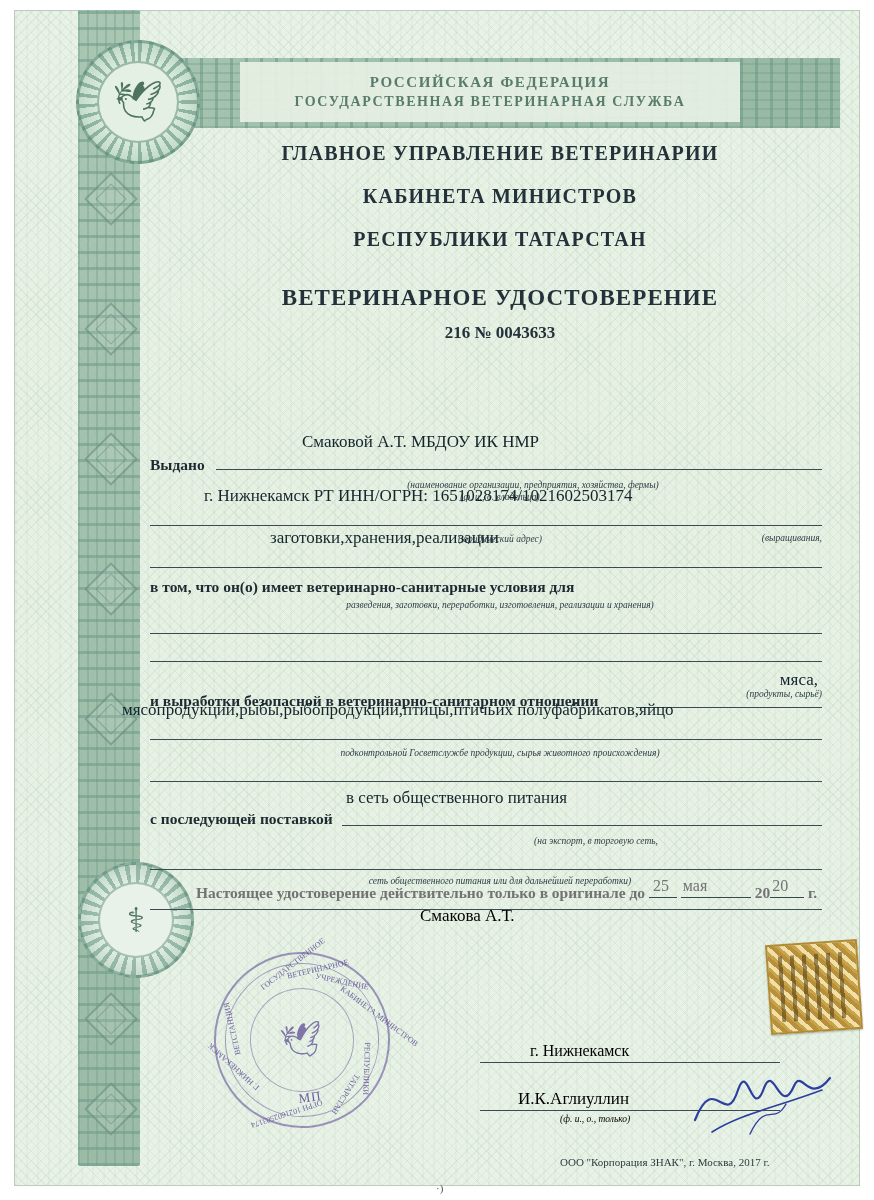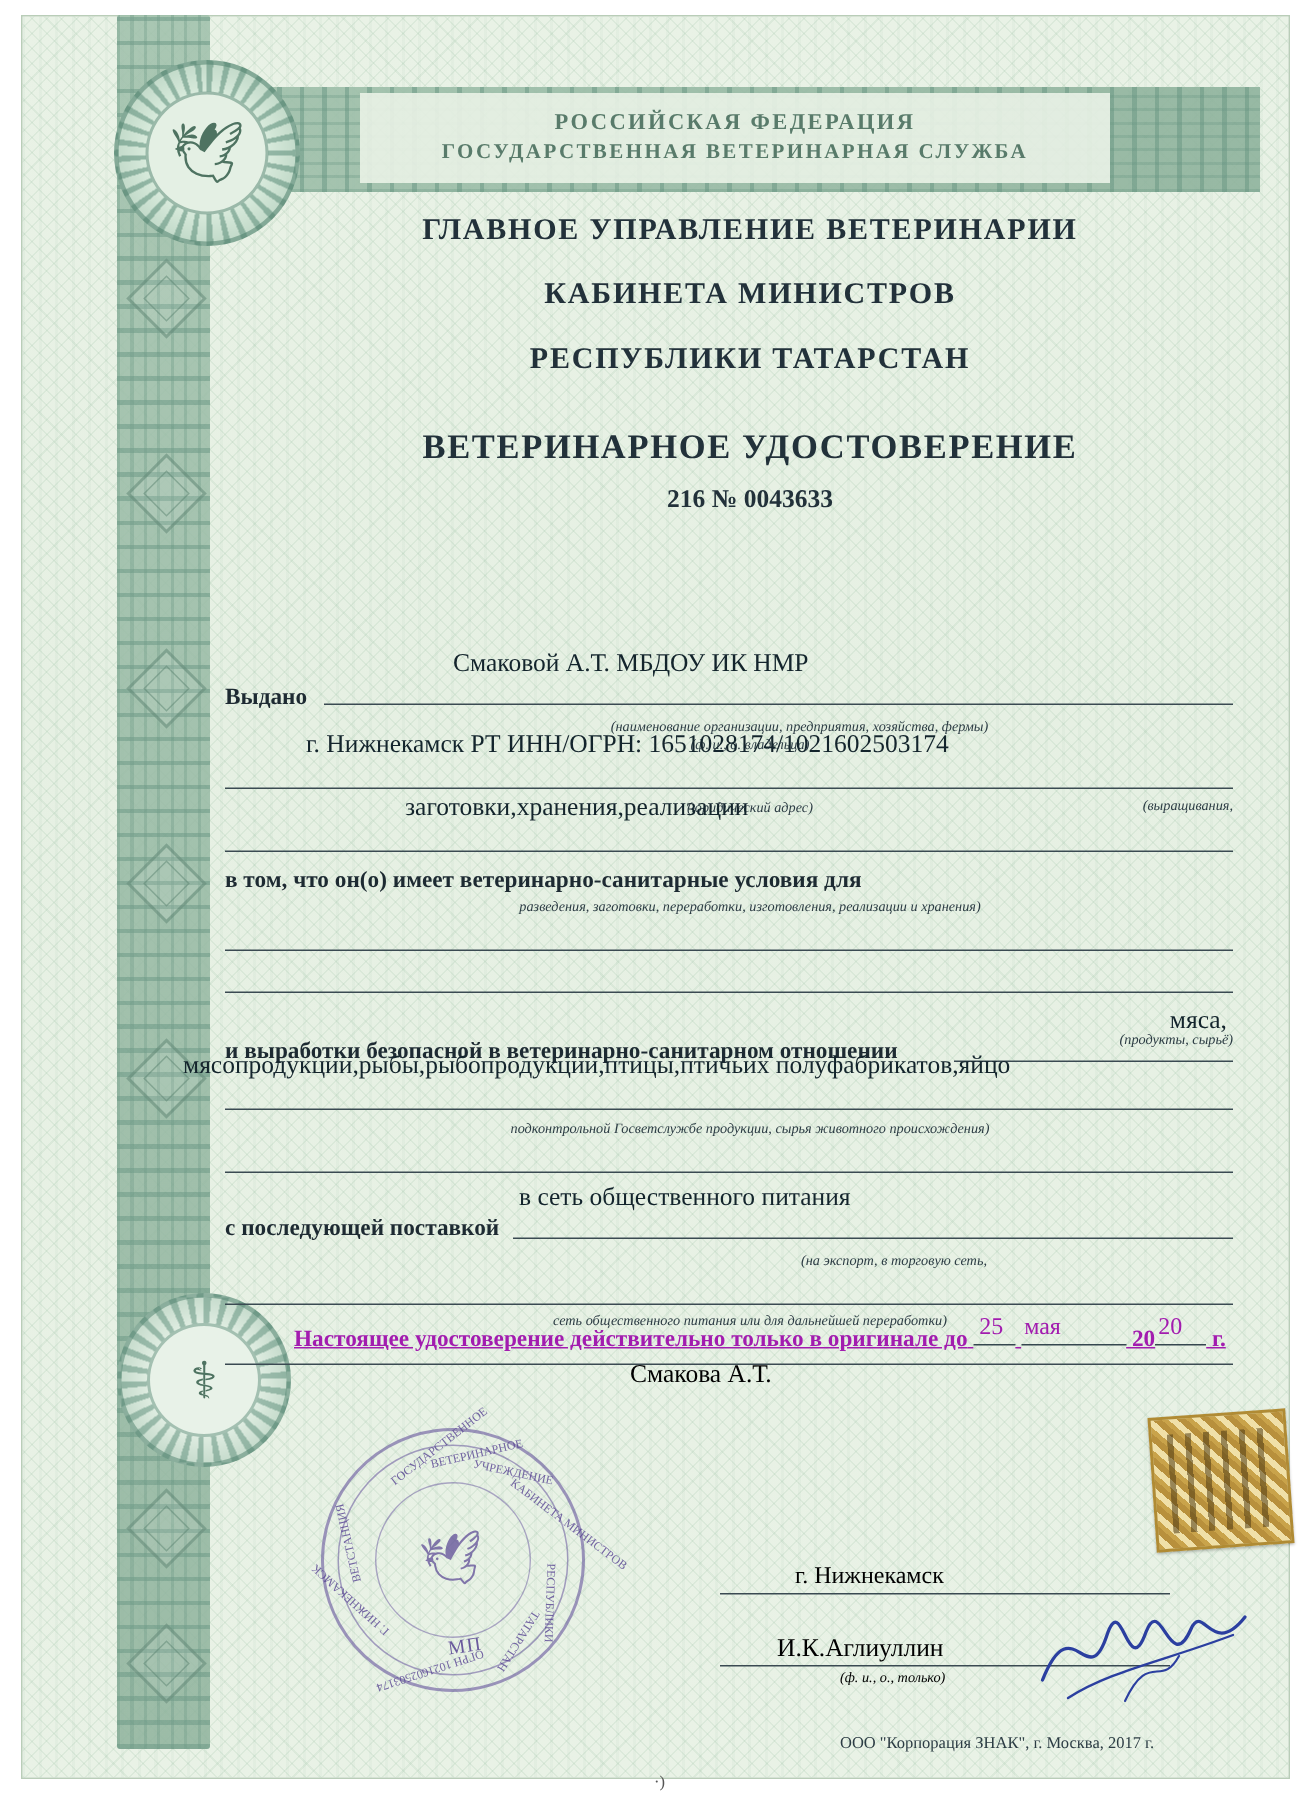--- a/index.html
+++ b/index.html
@@ -219,23 +219,22 @@
 
   .abs { position: absolute; }
 
   
   .valid {
     position: absolute;
     left: 196px;
     top: 884px;
     font-size: 15.5px;
     font-weight: bold;
-    color: #a21caf;
+    color: #737373;
     white-space: nowrap;
-    text-decoration: underline;
   }
   .valid-name {
     position:absolute;
     left: 420px;
     top: 906px;
     font-size: 17px;
   }
   .inspector {
     position:absolute;
     left: 452px;

